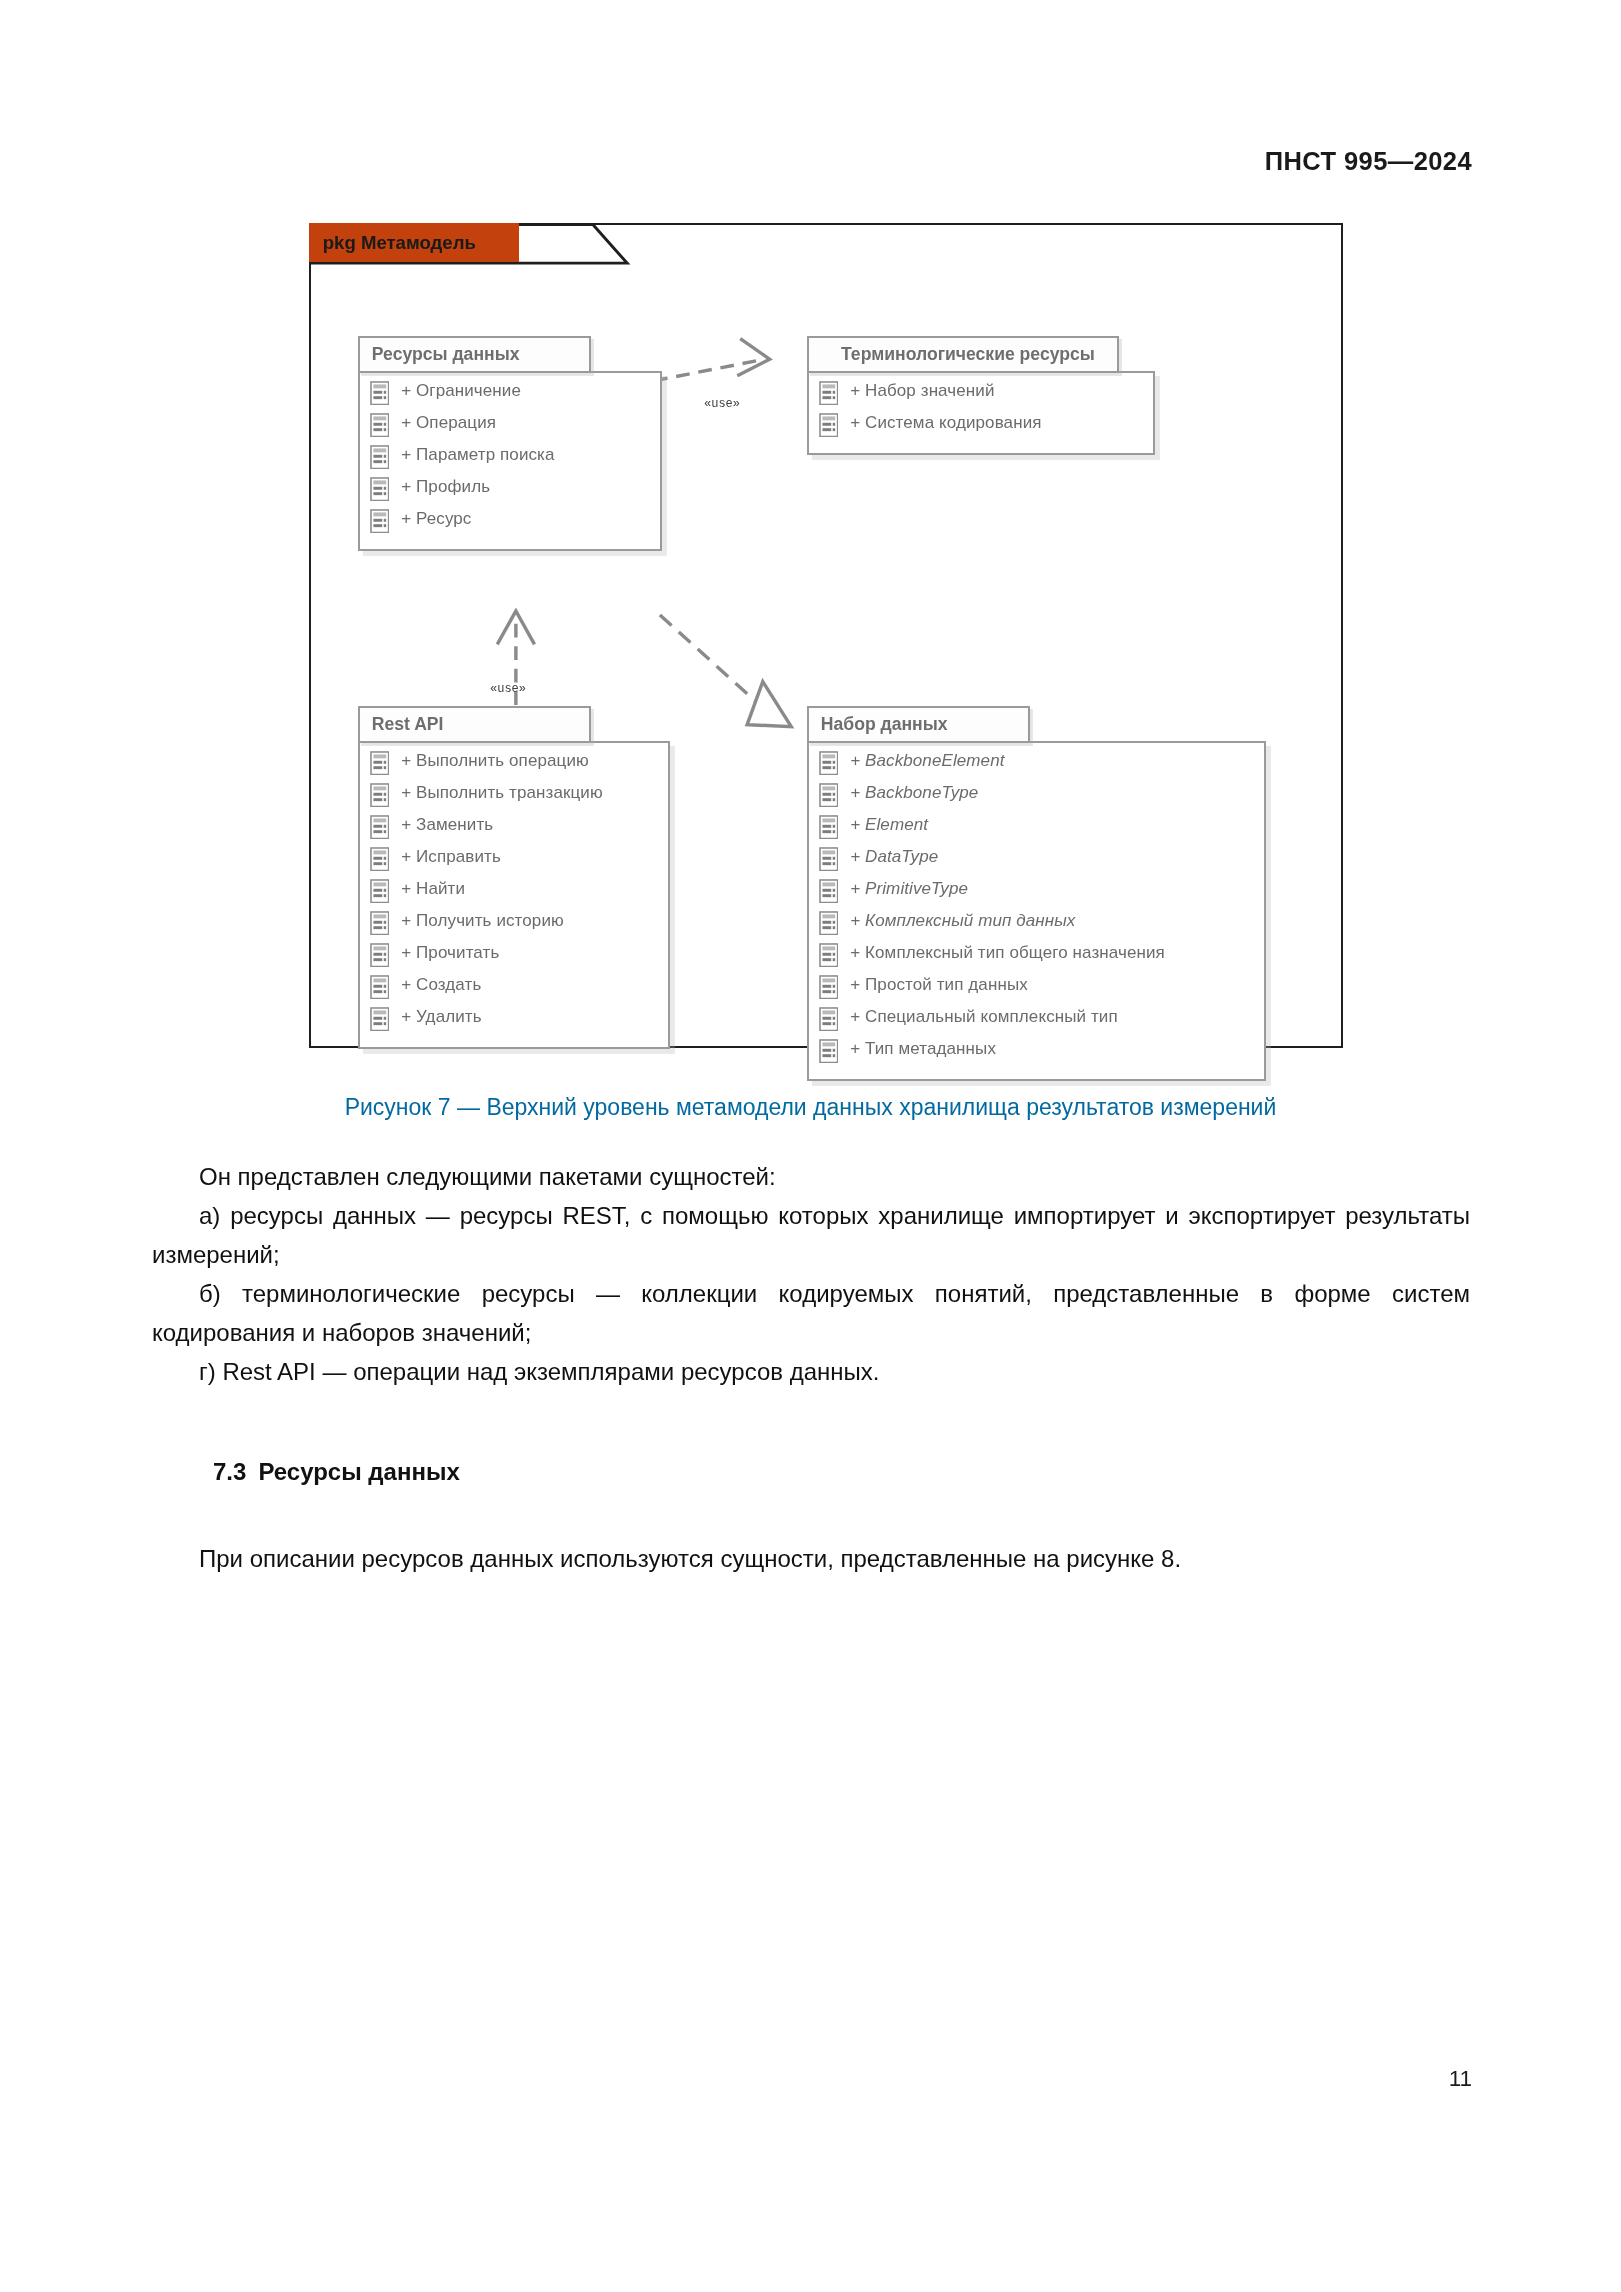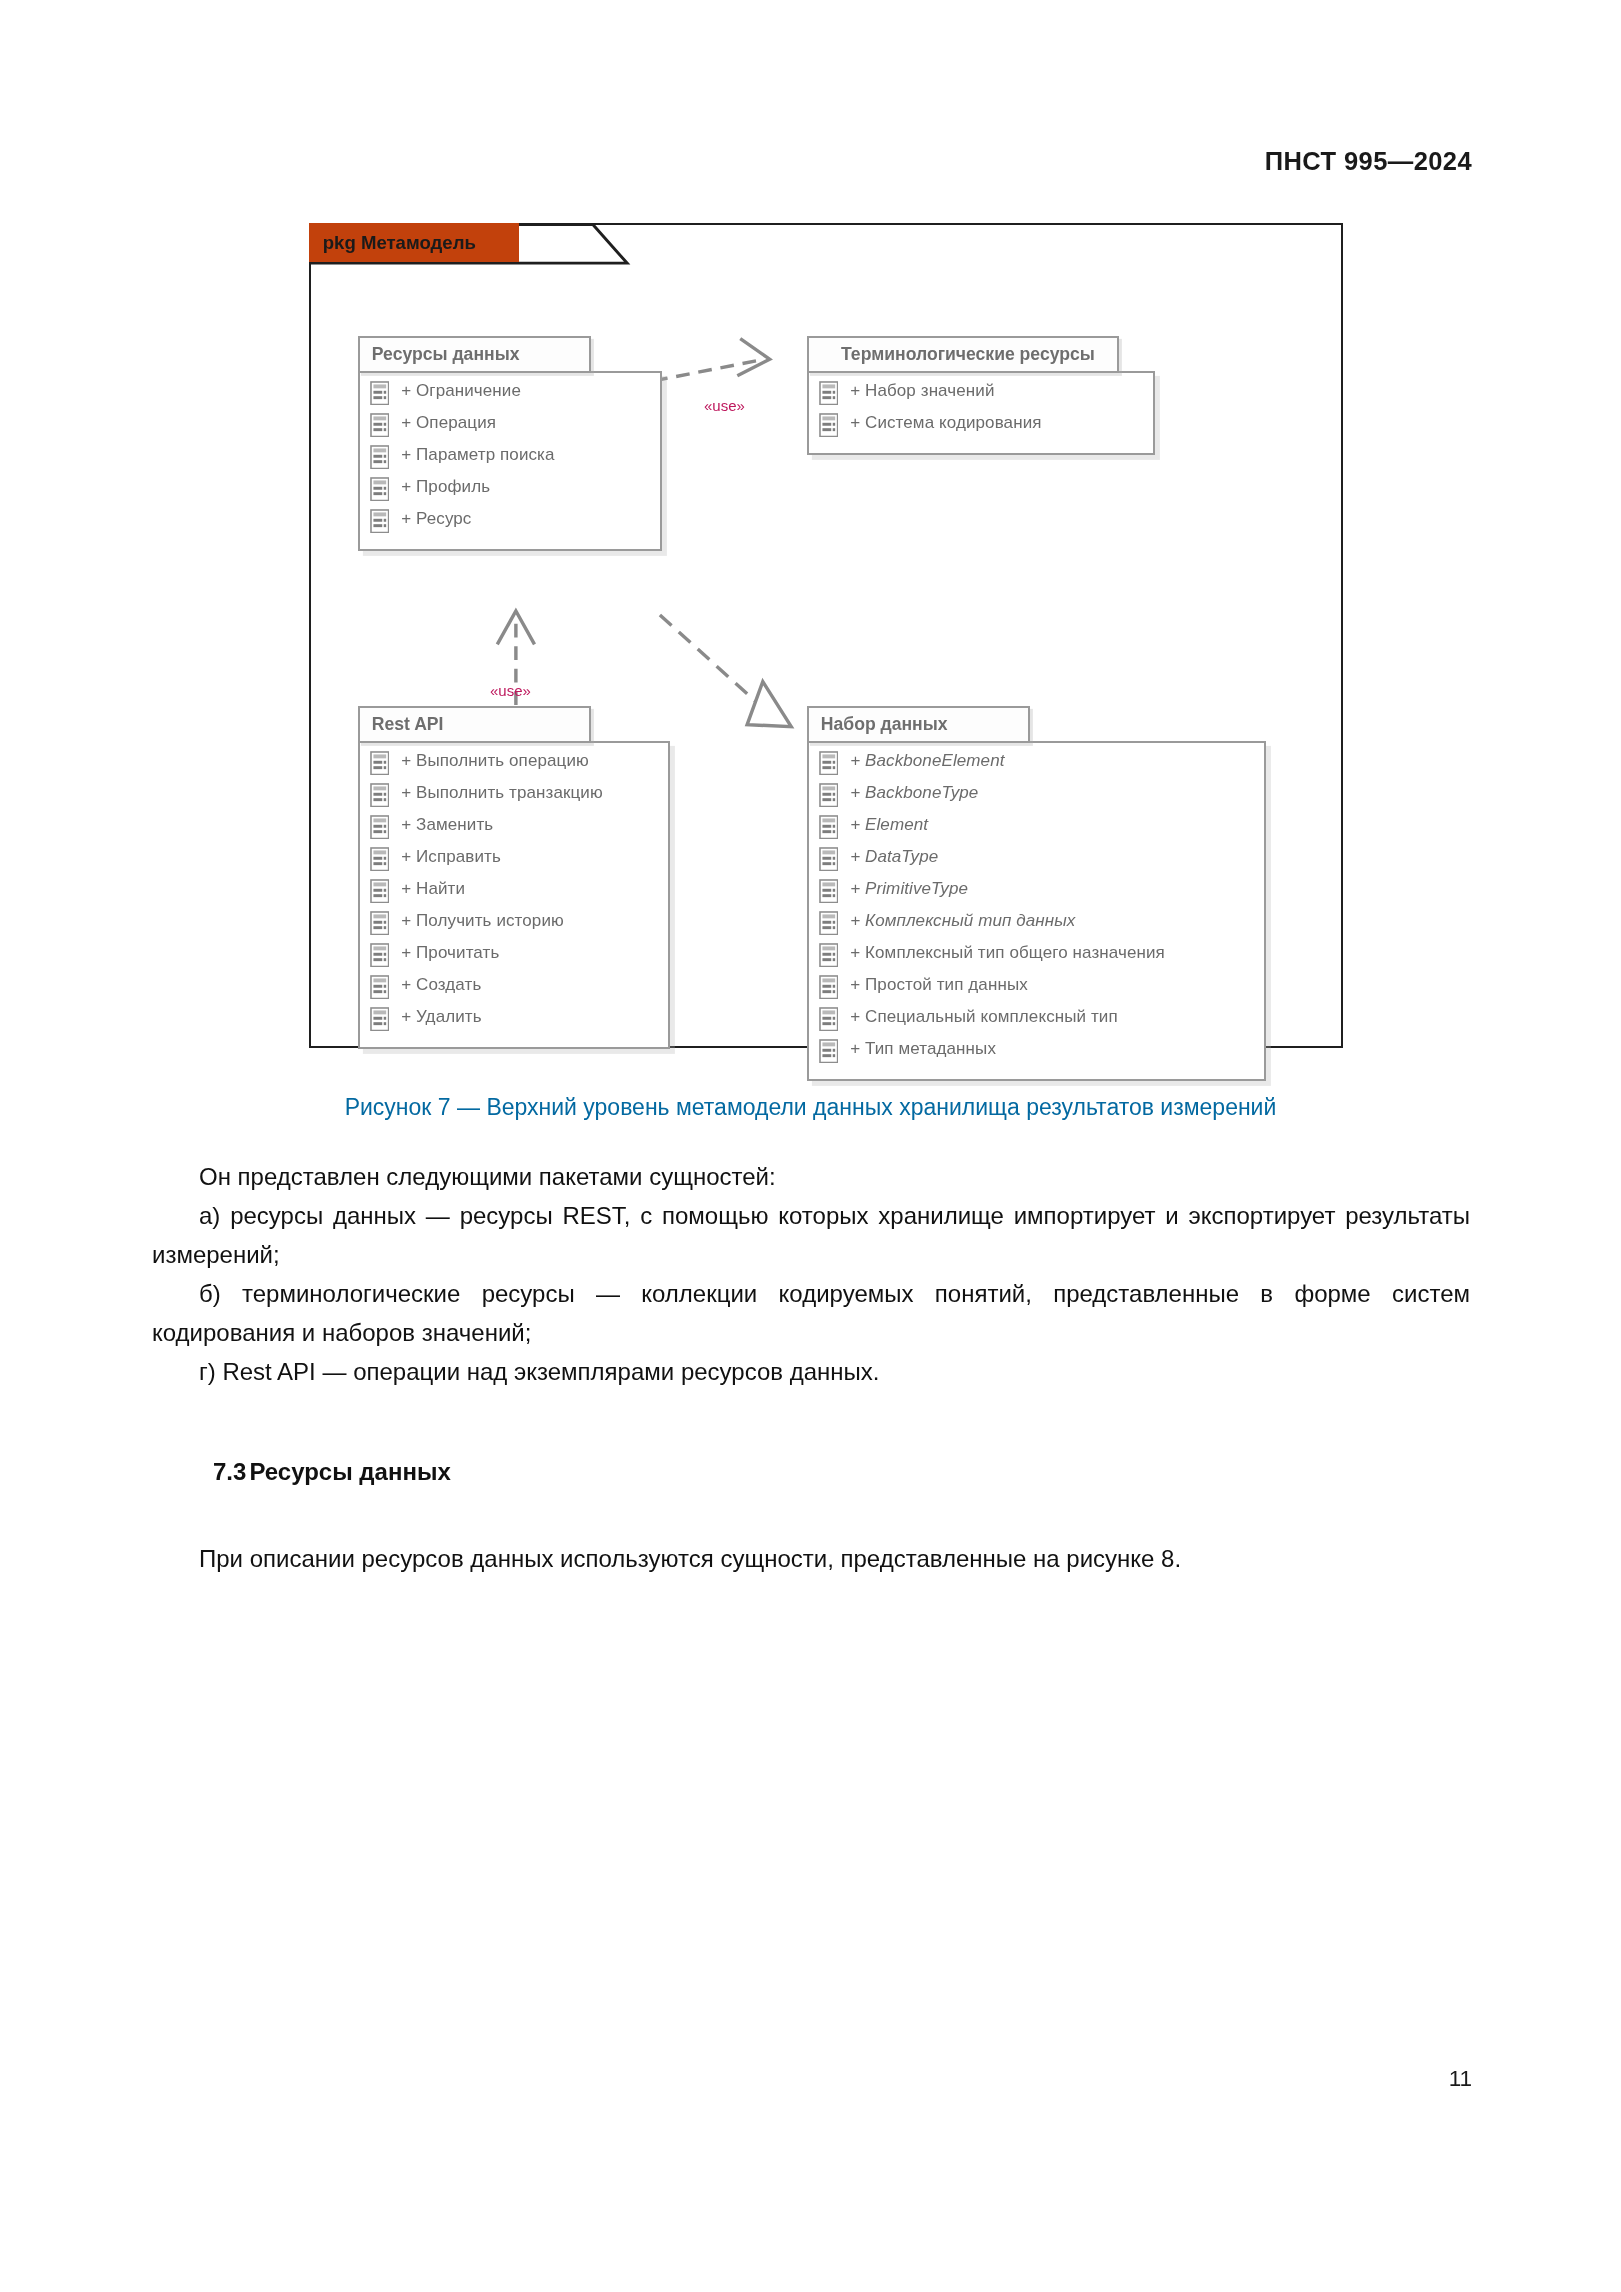--- a/index.html
+++ b/index.html
@@ -112,24 +112,25 @@
   .uml-item .lbl {
     font-size: 17px;
     color: #6b6b6b;
     letter-spacing: 0.1px;
   }
   .uml-item .lbl.ital { font-style: italic; }
 
   
   .use-label {
     position: absolute;
-    font-size: 15px;
-    color: #be185d;
+    font-size: 12px;
+    color: #404040;
     white-space: nowrap;
     z-index: 5;
+    font-family: Liberation Mono, monospace;
   }
   .conn-svg {
     position: absolute;
     left: 0; top: 0;
     width: 100%;
     height: 100%;
     overflow: visible;
     z-index: 1;
     pointer-events: none;
   }
@@ -160,21 +161,21 @@
   .body-text p.ind { text-indent: 47px; }
   .sec-head {
     position: absolute;
     left: 213px;
     top: 1458px;
     font-size: 24px;
     font-weight: bold;
     color: #111111;
     white-space: nowrap;
   }
-  .sec-head .num { margin-right: 3px; }
+  .sec-head .num { margin-right: 12px; }
   .tail-text {
     position: absolute;
     left: 152px;
     top: 1539px;
     width: 1318px;
     font-size: 24px;
     line-height: 39px;
     color: #111111;
     text-indent: 47px;
   }

